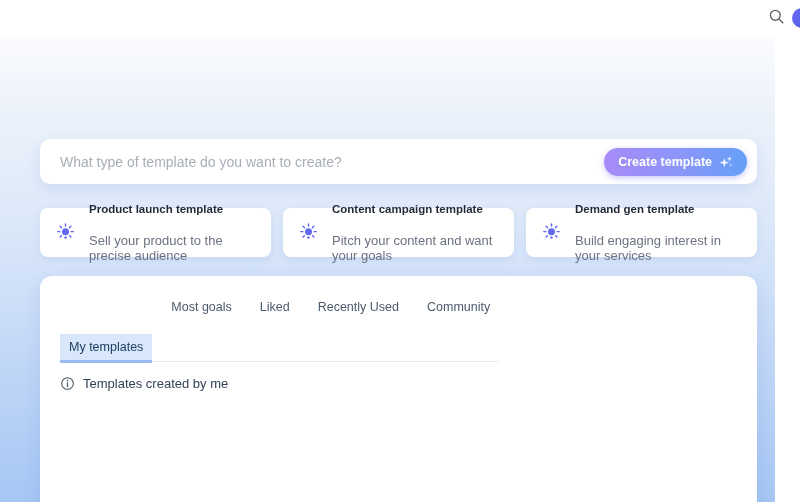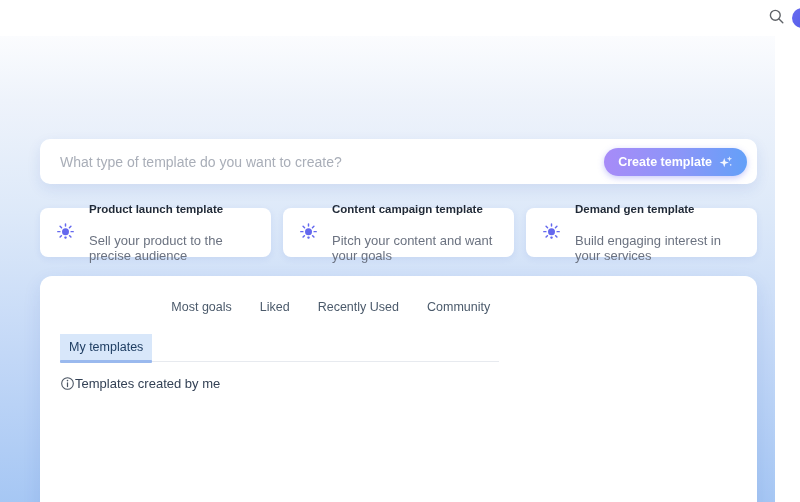--- a/index.html
+++ b/index.html
@@ -91,21 +91,21 @@
   }
   .tab.active {
     background: #d8e7fa; color: #1f3e63; margin-top: 40px;
   }
   .tab.active::after {
     content: ""; position: absolute; left: 0; right: 0; bottom: -2px;
     height: 3px; background: #9ab9ee; border-radius: 1px;
   }
   .empty-row {
     margin-top: 14px;
-    display: flex; align-items: center; 
+    display: flex; align-items: center; gap: 8px;
   }
   .empty-row .label { font-size: 13px; color: #334155; }
 </style>
 </head>
 <body>
 
 <div class="stage">
 
   <div class="topbar">
     <button class="search-btn" title="Search">

